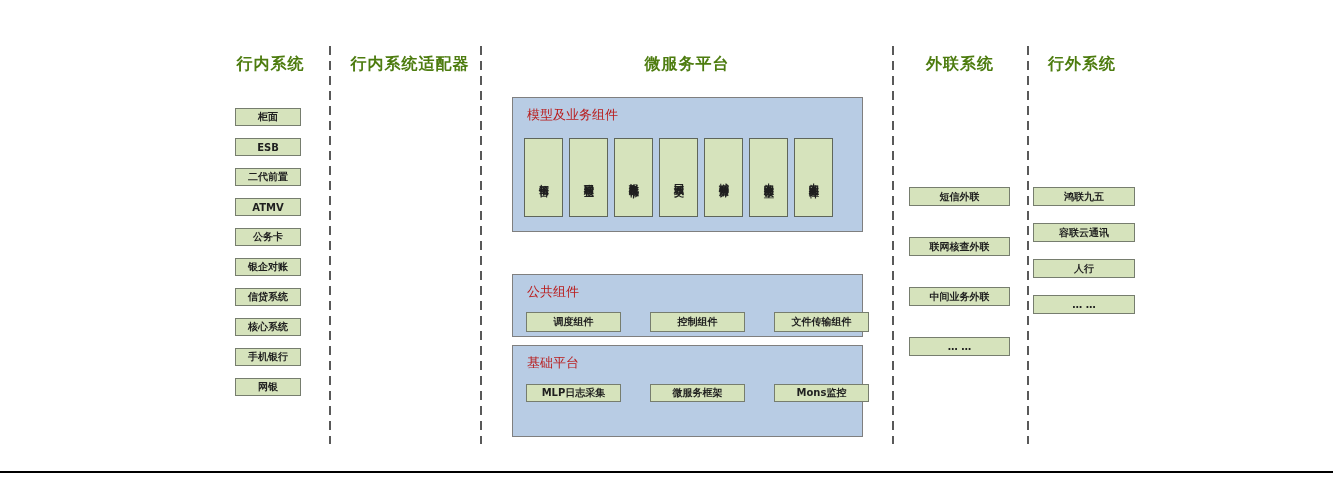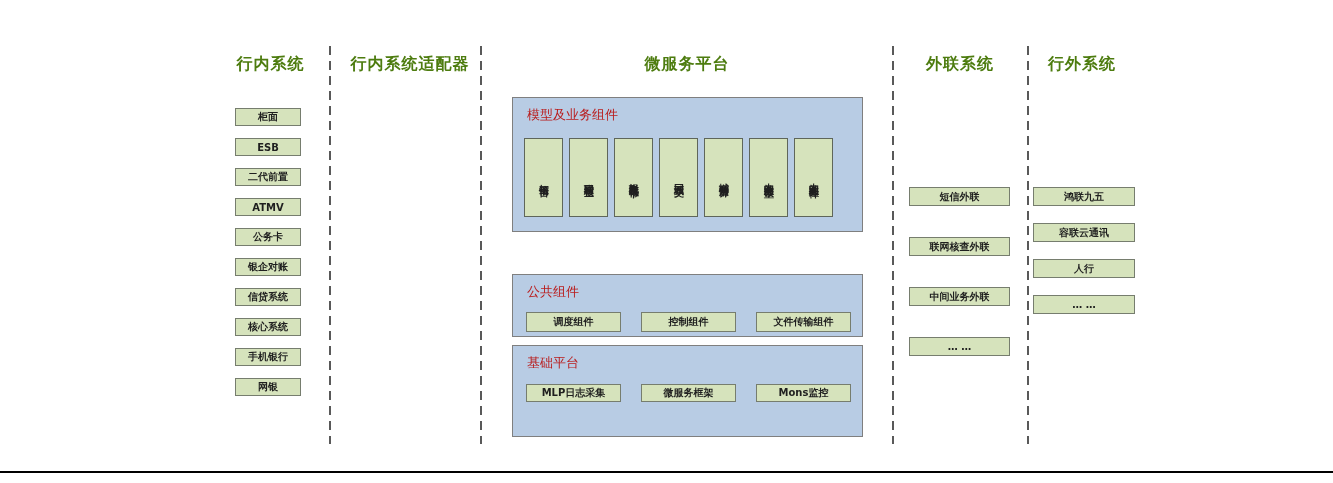--- a/index.html
+++ b/index.html
@@ -30,21 +30,21 @@
   #panel-common{top:250px;height:63px;margin-top:24px;}
   #panel-base{top:345px;height:92px;}
   .panel-label{position:absolute;left:14px;top:8px;font-size:13px;color:#b91c1c;}
 
   .vrow{position:absolute;left:11px;top:40px;display:flex;gap:6px;}
   .vbox{width:39px;height:79px;background:#d6e3bc;border:1px solid #5f665a;box-sizing:border-box;
         display:flex;align-items:center;justify-content:center;
         writing-mode:vertical-rl;text-orientation:upright;
         font-size:10px;font-weight:bold;color:#1f1f1f;line-height:1.0;letter-spacing:1px;}
 
-  .hrow{position:absolute;left:13px;display:flex;gap:20px;}
+  .hrow{position:absolute;left:13px;display:flex;gap:29px;}
   #panel-common .hrow{top:37px;}
   #panel-base .hrow{top:38px;}
   .hrow .gbox{width:95px;}
   #panel-common .hrow .gbox{height:20px;}
   #panel-base .hrow .gbox{height:18px;}
 
   #bottom-rule{position:absolute;left:0;top:471px;width:1333px;height:2px;background:#000000;}
 </style>
 </head>
 <body>

